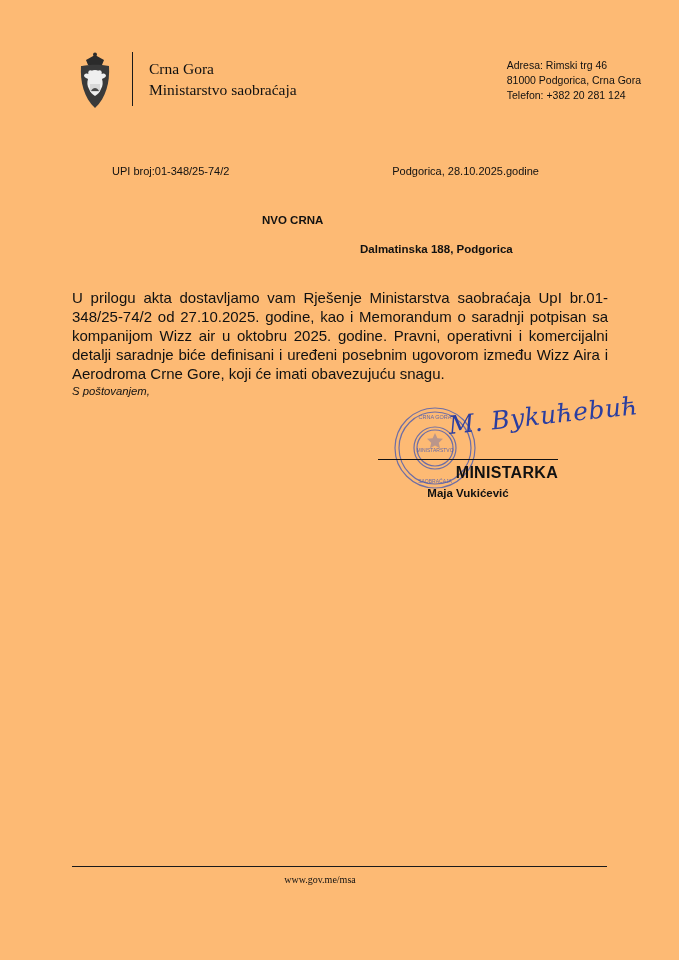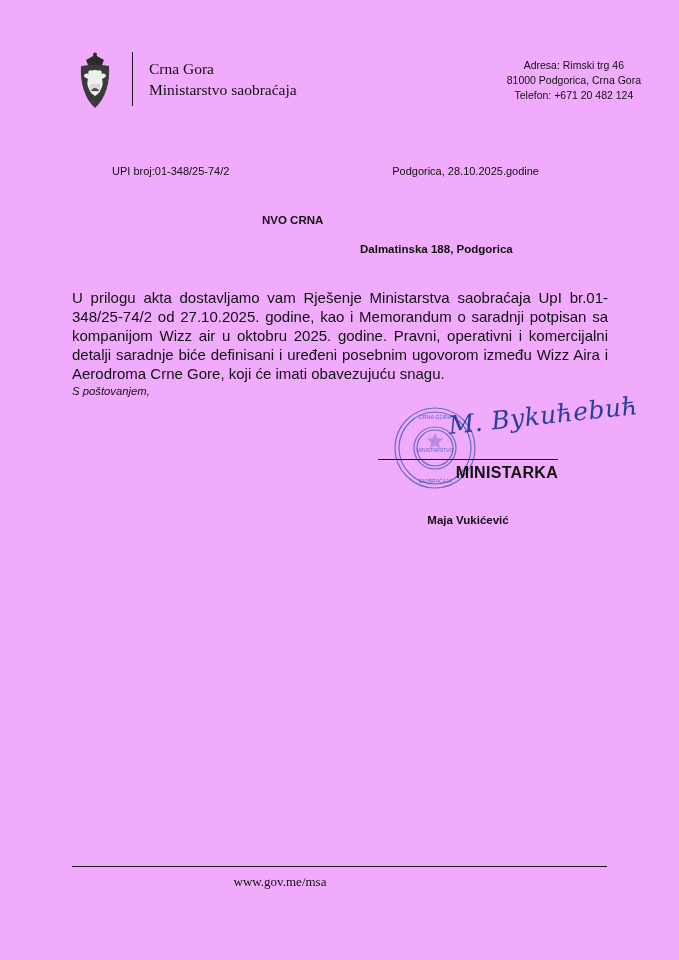--- a/index.html
+++ b/index.html
@@ -13,21 +13,21 @@
     font-family: "Liberation Sans", sans-serif;
     color: #111111;
     position: relative;
     overflow: hidden;
   }
 
   .page {
     position: relative;
     width: 679px;
     height: 960px;
-    background: #f0abfc;
+    background: #fdba74;
   }
 
   
   .letterhead {
     position: absolute;
     top: 52px;
     left: 72px;
     right: 38px;
     display: flex;
     align-items: flex-start;
@@ -58,21 +58,21 @@
   }
   .ministry-line2 {
     font-family: "Liberation Serif", serif;
     font-size: 15.5px;
     line-height: 21px;
     color: #111;
   }
 
   .address-block {
     margin-left: auto;
-    text-align: center;
+    text-align: left;
     font-size: 10.5px;
     line-height: 15px;
     color: #111;
     padding-top: 6px;
     font-family: "Liberation Sans", sans-serif;
   }
 
   
   .ref-row {
     position: absolute;
@@ -172,40 +172,40 @@
     letter-spacing: 0.3px;
   }
   .sig-name {
     position: absolute;
     left: 48px;
     top: 92px;
     width: 180px;
     text-align: center;
     font-size: 11.5px;
     font-weight: bold;
-    margin-top: 27px;
   }
 
   
   .footer-rule {
     position: absolute;
     left: 72px;
     right: 72px;
     top: 866px;
     border-top: 1px solid #1a1a1a;
   }
   .footer-url {
     position: absolute;
     top: 874px;
     left: 0;
     width: 560px;
     text-align: center;
     font-family: "Liberation Serif", serif;
-    font-size: 13px;
-    color: #111;
+    font-size: 10px;
+    color: #111;
+    padding-left: 40px;
   }
 </style>
 </head>
 <body>
 
 <div class="page">
 
   <div class="letterhead">
 
     <div class="crest">
@@ -227,21 +227,21 @@
     </div>
 
     <div class="ministry-block">
       <div class="ministry-line1">Crna Gora</div>
       <div class="ministry-line2">Ministarstvo saobraćaja</div>
     </div>
 
     <div class="address-block">
       <div>Adresa: Rimski trg 46</div>
       <div>81000 Podgorica, Crna Gora</div>
-      <div>Telefon: +671 20 482 124</div>
+      <div>Telefon: +382 20 281 124</div>
     </div>
   </div>
 
   <div class="ref-row">
     <div class="ref-left">UPI broj:01-348/25-74/2</div>
     <div class="ref-right">Podgorica, 28.10.2025.godine</div>
   </div>
 
   <div class="recipient">NVO CRNA</div>
   <div class="recipient-addr">Dalmatinska 188, Podgorica</div>

